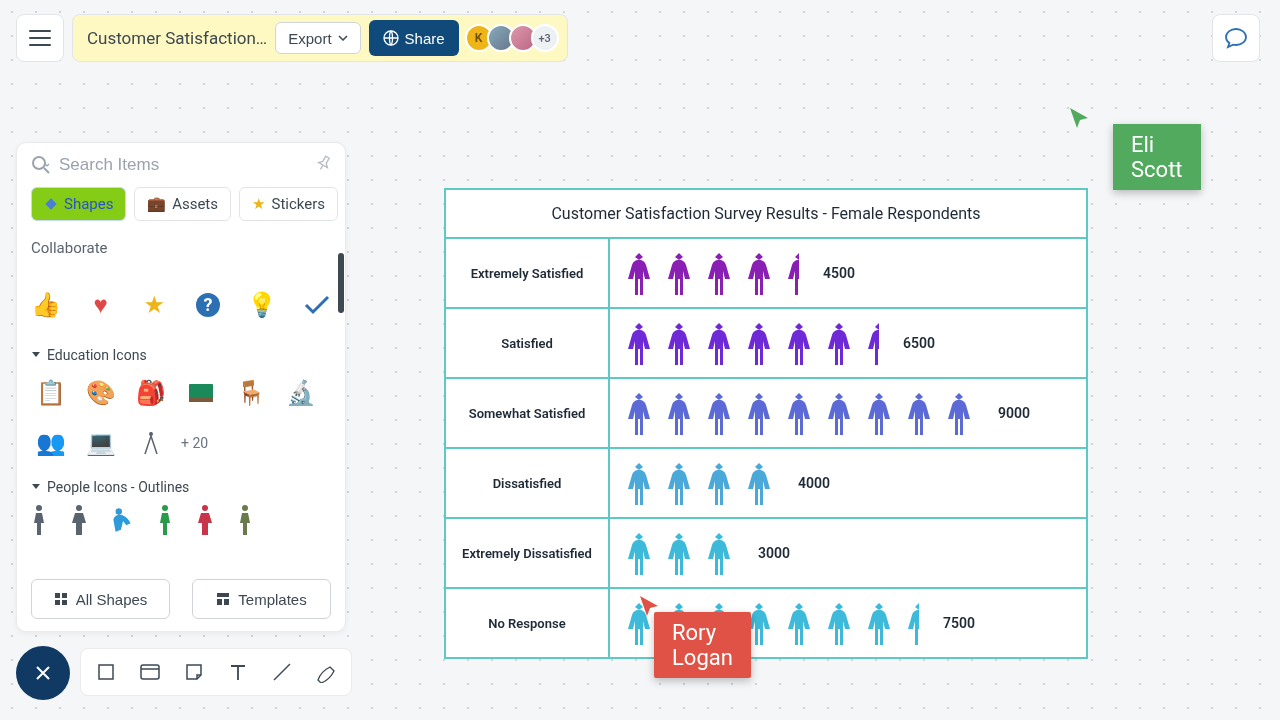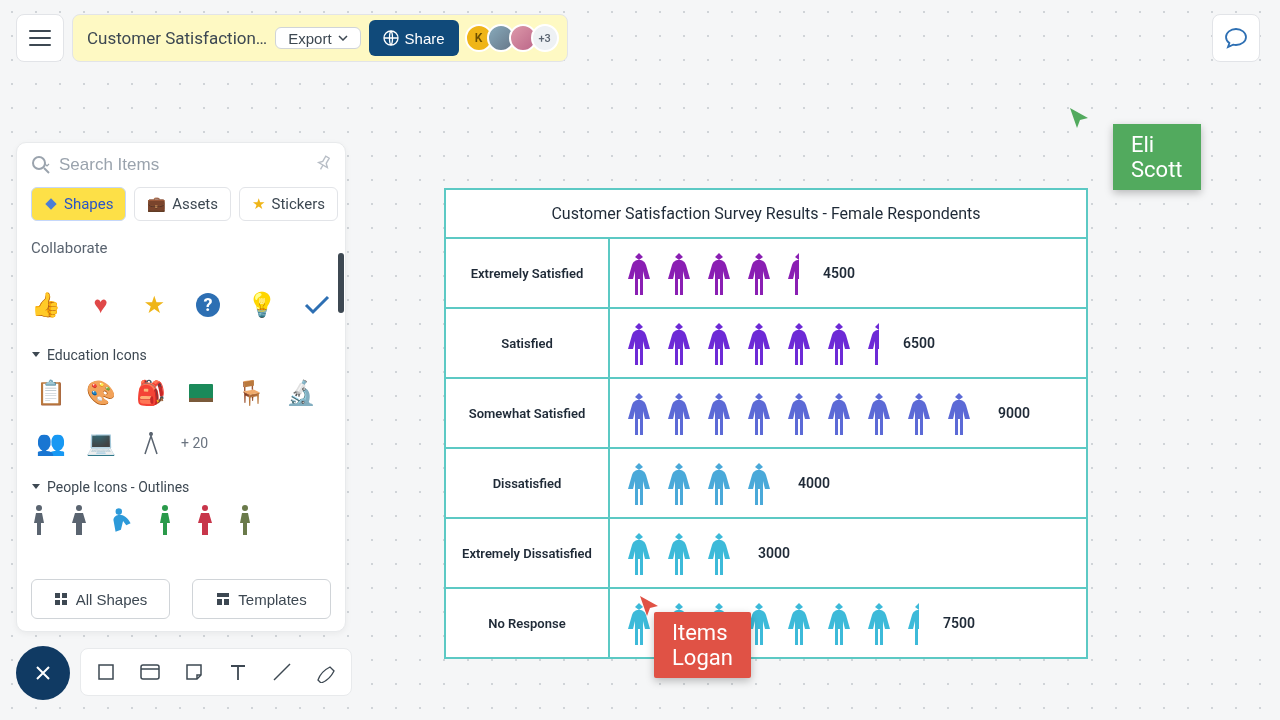--- a/index.html
+++ b/index.html
@@ -4,40 +4,40 @@
 <style>
 * { box-sizing: border-box; margin: 0; padding: 0; }
 body { font-family: -apple-system, BlinkMacSystemFont, "Segoe UI", Roboto, sans-serif; background: #f5f6f7; width: 1280px; height: 720px; overflow: hidden; position: relative; }
 .dot-bg { position: absolute; inset: 0; background-image: radial-gradient(#d0d4d8 1px, transparent 1px); background-size: 24px 24px; }
 
 
 .topbar { position: absolute; top: 14px; left: 16px; display: flex; gap: 8px; align-items: center; z-index: 10; }
 .icon-btn { width: 48px; height: 48px; background: #fff; border: 1px solid #e2e4e8; border-radius: 8px; display: flex; align-items: center; justify-content: center; cursor: pointer; }
 .doc-group { display: flex; align-items: center; background: #fef9c3; border: 1px solid #e2e4e8; border-radius: 8px; height: 48px; padding: 0 8px 0 14px; gap: 8px; }
 .doc-title { font-size: 17px; color: #3d4852; max-width: 200px; white-space: nowrap; overflow: hidden; text-overflow: ellipsis; }
-.export-btn { height: 22px; padding: 0 12px; background: #fff; border: 1px solid #d0d4d8; border-radius: 6px; display: flex; align-items: center; gap: 6px; font-size: 15px; color: #3d4852; cursor: pointer; }
+.export-btn { height: 32px; padding: 0 12px; background: #fff; border: 1px solid #d0d4d8; border-radius: 6px; display: flex; align-items: center; gap: 6px; font-size: 15px; color: #3d4852; cursor: pointer; }
 .share-btn { height: 36px; padding: 0 14px; background: #104a7a; color: #fff; border: none; border-radius: 6px; display: flex; align-items: center; gap: 6px; font-size: 15px; cursor: pointer; }
 .avatars { display: flex; align-items: center; margin-left: 4px; }
 .avatar { width: 28px; height: 28px; border-radius: 50%; border: 2px solid #fff; margin-left: -6px; display: flex; align-items: center; justify-content: center; font-size: 12px; font-weight: 600; }
 .av-k { background: #efb518; color: #6b4e00; }
 .av-1 { background: linear-gradient(135deg,#8ab,#678); }
 .av-2 { background: linear-gradient(135deg,#d9a,#b68); }
 .more-av { background: #eef1f4; color: #5a6470; font-size: 11px; font-weight: 500; }
 
 .comment-btn { position: absolute; top: 14px; right: 20px; width: 48px; height: 48px; background: #fff; border: 1px solid #e2e4e8; border-radius: 8px; display: flex; align-items: center; justify-content: center; cursor: pointer; z-index: 10; }
 
 
 .panel { position: absolute; top: 142px; left: 16px; width: 330px; height: 490px; background: #fff; border: 1px solid #e8eaec; border-radius: 10px; box-shadow: 0 2px 6px rgba(0,0,0,.05); padding: 12px 14px; z-index: 10; display: flex; flex-direction: column; }
 .search-row { display: flex; align-items: center; gap: 8px; margin-bottom: 12px; }
 .search-input { flex: 1; border: none; font-size: 17px; color: #6b7480; outline: none; }
 .search-input::placeholder { color: #9aa3ad; }
 .pin { color: #b8bec6; cursor: pointer; transform: rotate(30deg); }
 .tabs-row { display: flex; gap: 8px; margin-bottom: 10px; }
 .tab { padding: 7px 12px; border-radius: 6px; border: 1px solid #e2e4e8; background: #fff; font-size: 15px; color: #3d4852; display: flex; align-items: center; gap: 6px; cursor: pointer; }
-.tab.active { background: #fde047; border-color: #c5d7fa; color: #2954c8; justify-content: space-between; }
+.tab.active { background: #84cc16; border-color: #c5d7fa; color: #2954c8; justify-content: space-between; }
 .section-head { font-size: 15px; color: #5a6470; margin: 8px 0 28px; }
 .collab-row { display: flex; gap: 26px; margin-bottom: 14px; font-size: 26px; }
 .cat-head { display: flex; align-items: center; gap: 6px; font-size: 14px; color: #3d4852; margin: 8px 0 10px; cursor: pointer; }
 .icon-grid { display: flex; flex-wrap: wrap; gap: 10px; margin-bottom: 8px; }
 .grid-cell { width: 40px; height: 40px; display: flex; align-items: center; justify-content: center; cursor: pointer; font-size: 24px; }
 .more-count { font-size: 14px; color: #6b7480; display: flex; align-items: center; }
 .people-row { display: flex; gap: 24px; margin-bottom: 10px; }
 .person { width: 16px; height: 30px; }
 .btn-row { display: flex; gap: 22px; margin-top: auto; }
 .panel-btn { flex: 1; height: 40px; border: 1px solid #d0d4d8; border-radius: 6px; background: #fff; font-size: 15px; color: #3d4852; display: flex; align-items: center; justify-content: center; gap: 8px; cursor: pointer; }
@@ -440,14 +440,14 @@
 <div class="cursor-eli">
   <svg width="22" height="24" viewBox="0 0 22 24">
       <path d="M2 2l18 10-8 2-3 8z" fill="#52aa5e"></path>
     </svg>
   <div class="tag">Eli Scott</div>
 </div>
 <div class="cursor-rory">
   <svg width="22" height="24" viewBox="0 0 22 24">
       <path d="M2 2l18 10-8 2-3 8z" fill="#e05245"></path>
     </svg>
-  <div class="tag">Items Logan</div>
+  <div class="tag">Rory Logan</div>
 </div>
 
 </body></html>

